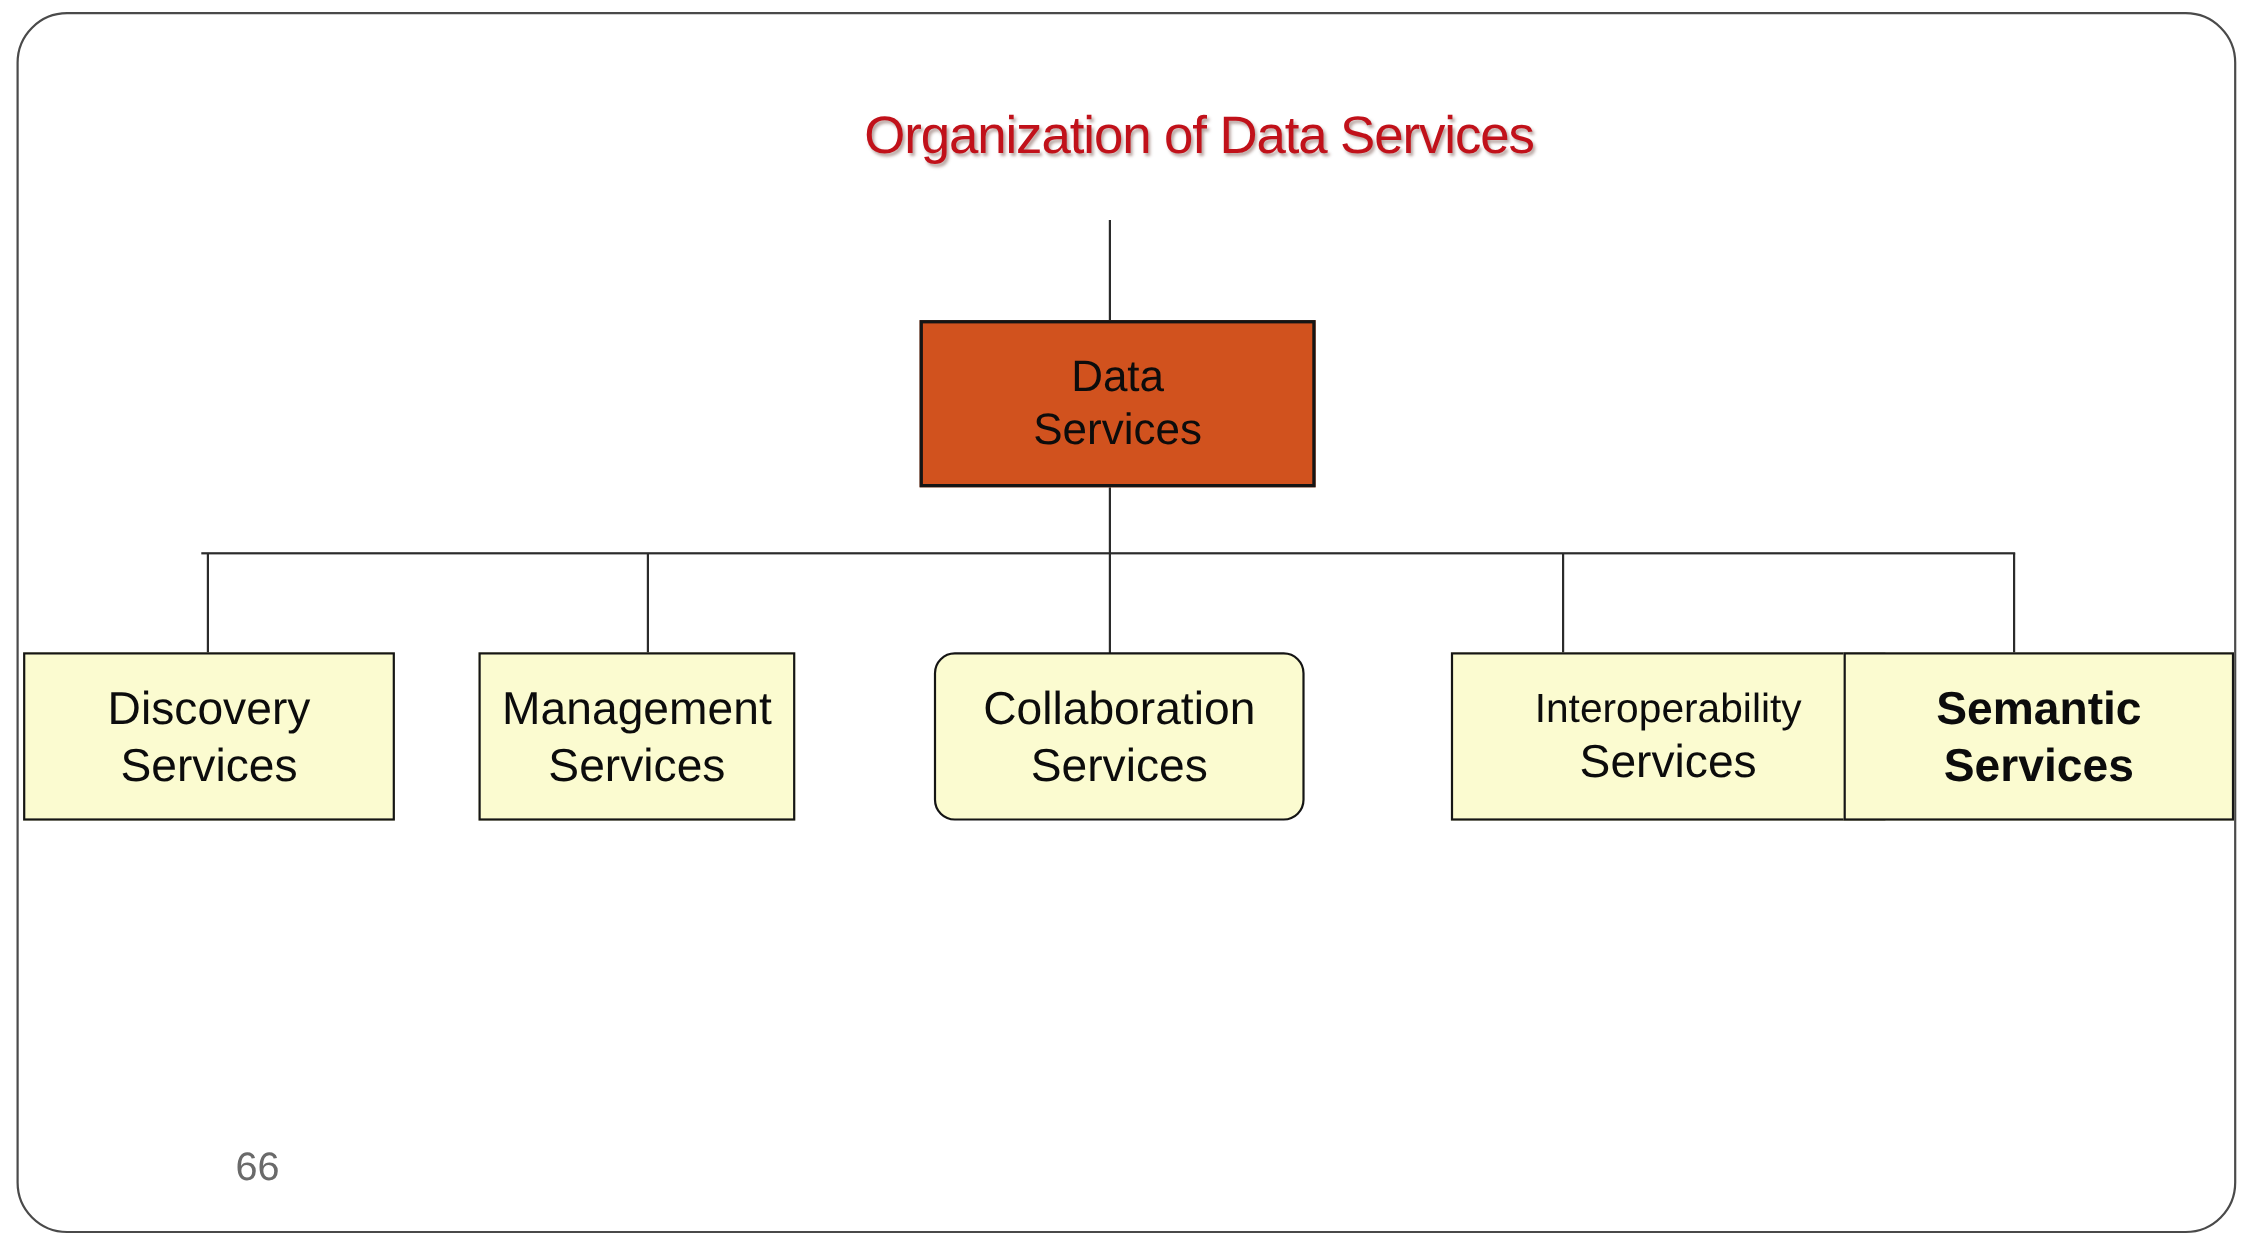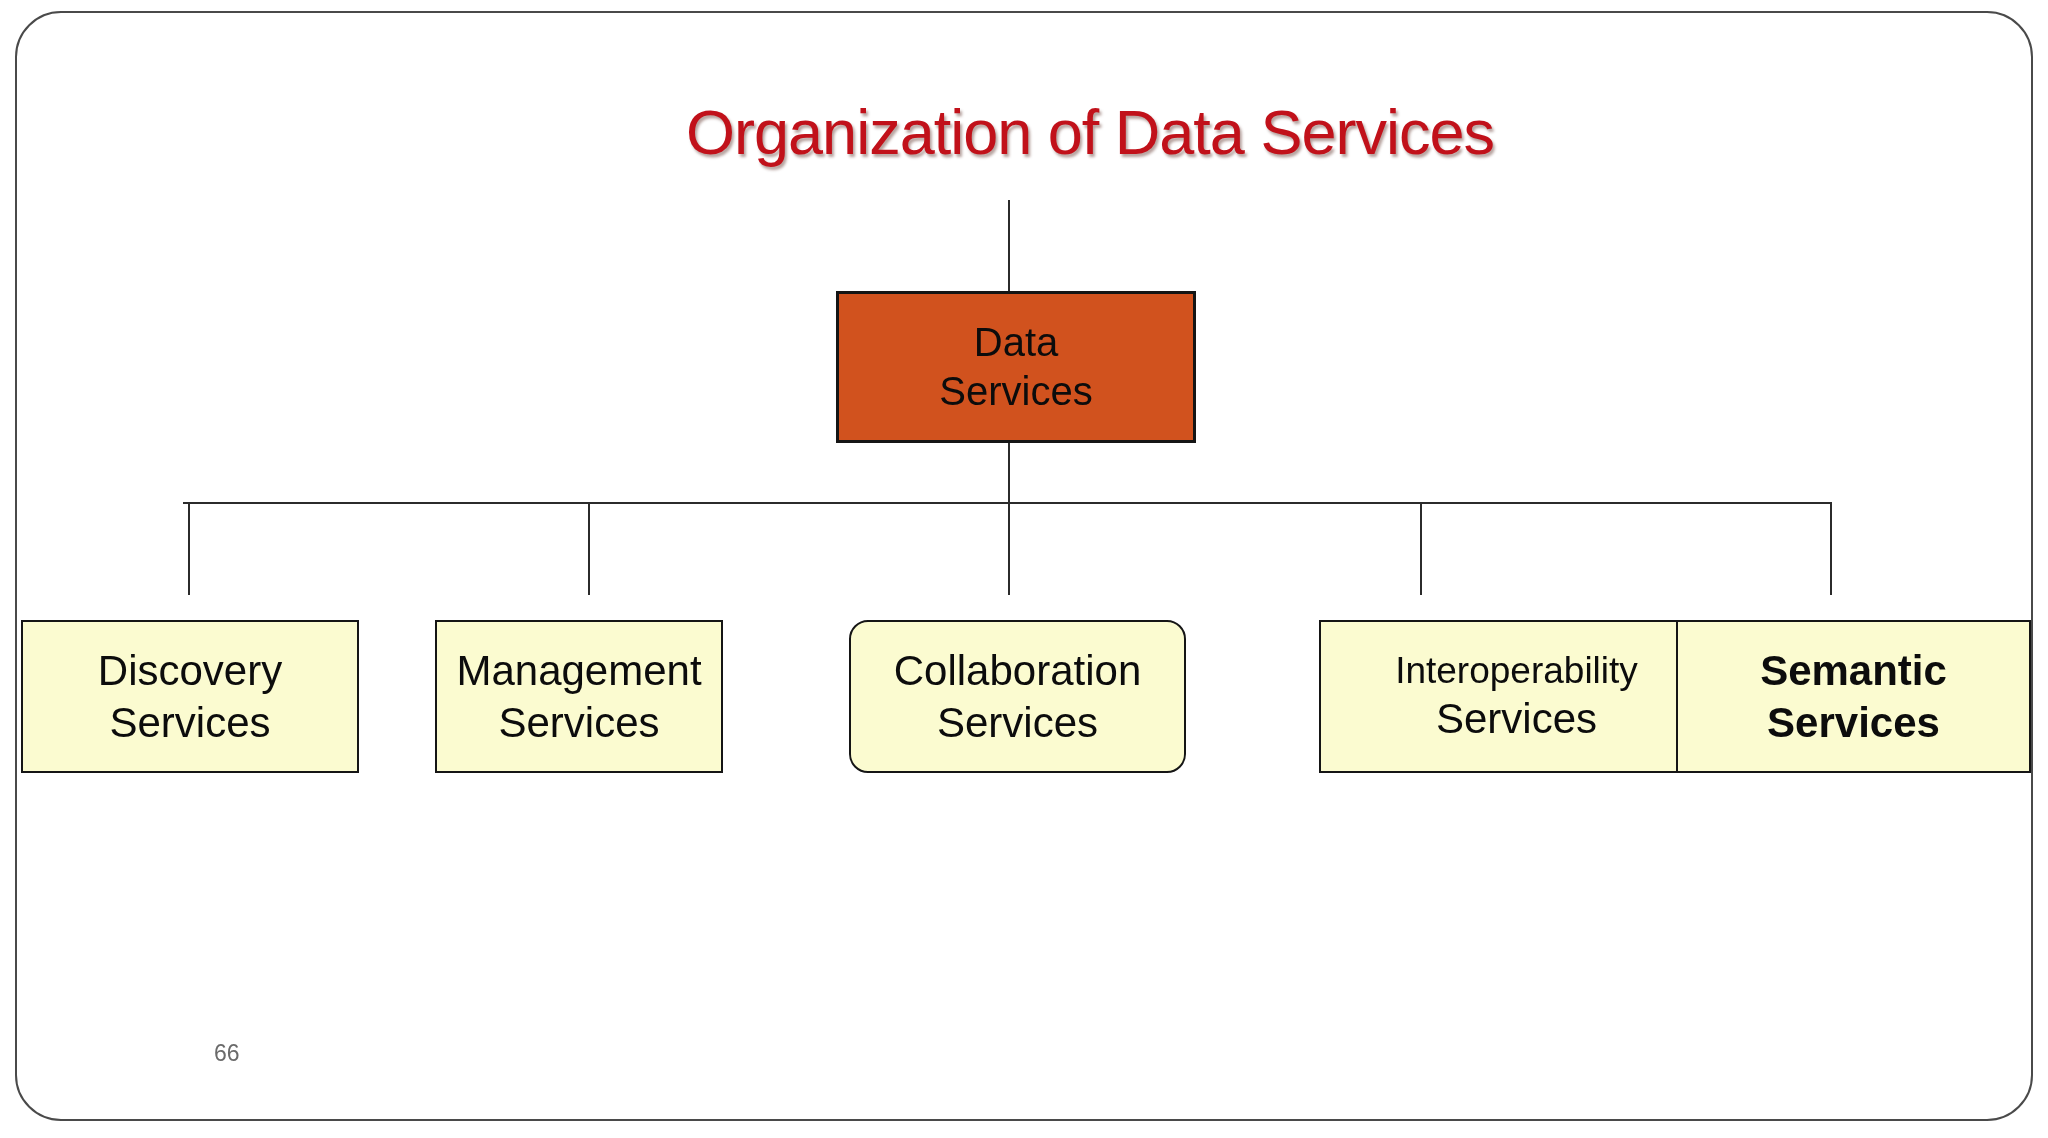--- a/index.html
+++ b/index.html
@@ -14,51 +14,50 @@
   *{margin:0;padding:0;box-sizing:border-box;}
   html,body{width:2048px;height:1138px;background:#ffffff;overflow:hidden;
     font-family:"Liberation Sans","DejaVu Sans",sans-serif;}
   .canvas{position:absolute;left:0;top:0;width:2048px;height:1138px;background:#ffffff;}
   .slide-frame{
     position:absolute;left:15px;top:11px;width:2018px;height:1110px;
     border:2px solid var(--slide-border);border-radius:46px;background:#ffffff;
   }
   .title{
     position:absolute;left:540px;top:96px;width:1100px;text-align:center;
-    font-size:63px;font-weight:400;letter-spacing:-1px;white-space:nowrap;
+    font-size:48px;font-weight:400;letter-spacing:-1px;white-space:nowrap;
     color:var(--title-red);
     text-shadow:2px 3px 3px rgba(70,20,10,0.40);
   }
   .connector{position:absolute;background:var(--line-color);}
   .connector.v{width:2px;}
   .connector.h{height:2px;}
   .node{
     position:absolute;display:flex;flex-direction:column;align-items:center;justify-content:center;
     color:#0c0c0c;line-height:1.22;
   }
   .node.root{
     left:836px;top:291px;width:360px;height:152px;
     background:var(--root-fill);border:3px solid var(--box-border);
     font-size:40px;
   }
   .node.child{
     top:593px;height:153px;
     background:var(--child-fill);border:2px solid var(--box-border);
     font-size:42px;
-    margin-top:27px;
   }
   .node.child .small{font-size:37px;}
   .c1{left:21px;width:338px;}
   .c2{left:435px;width:288px;}
   .c3{left:849px;width:337px;border-radius:19px;}
   .c4{left:1319px;width:395px;}
   .c5{left:1676px;width:355px;font-weight:bold;}
   .page-number{
     position:absolute;left:214px;top:1040px;
-    font-size:23px;color:var(--page-gray);
+    font-size:36px;color:var(--page-gray);
   }
 </style>
 </head>
 <body>
 
 <div class="canvas">
   <div class="slide-frame"></div>
 
   <h1 class="title">Organization of Data Services</h1>
 

